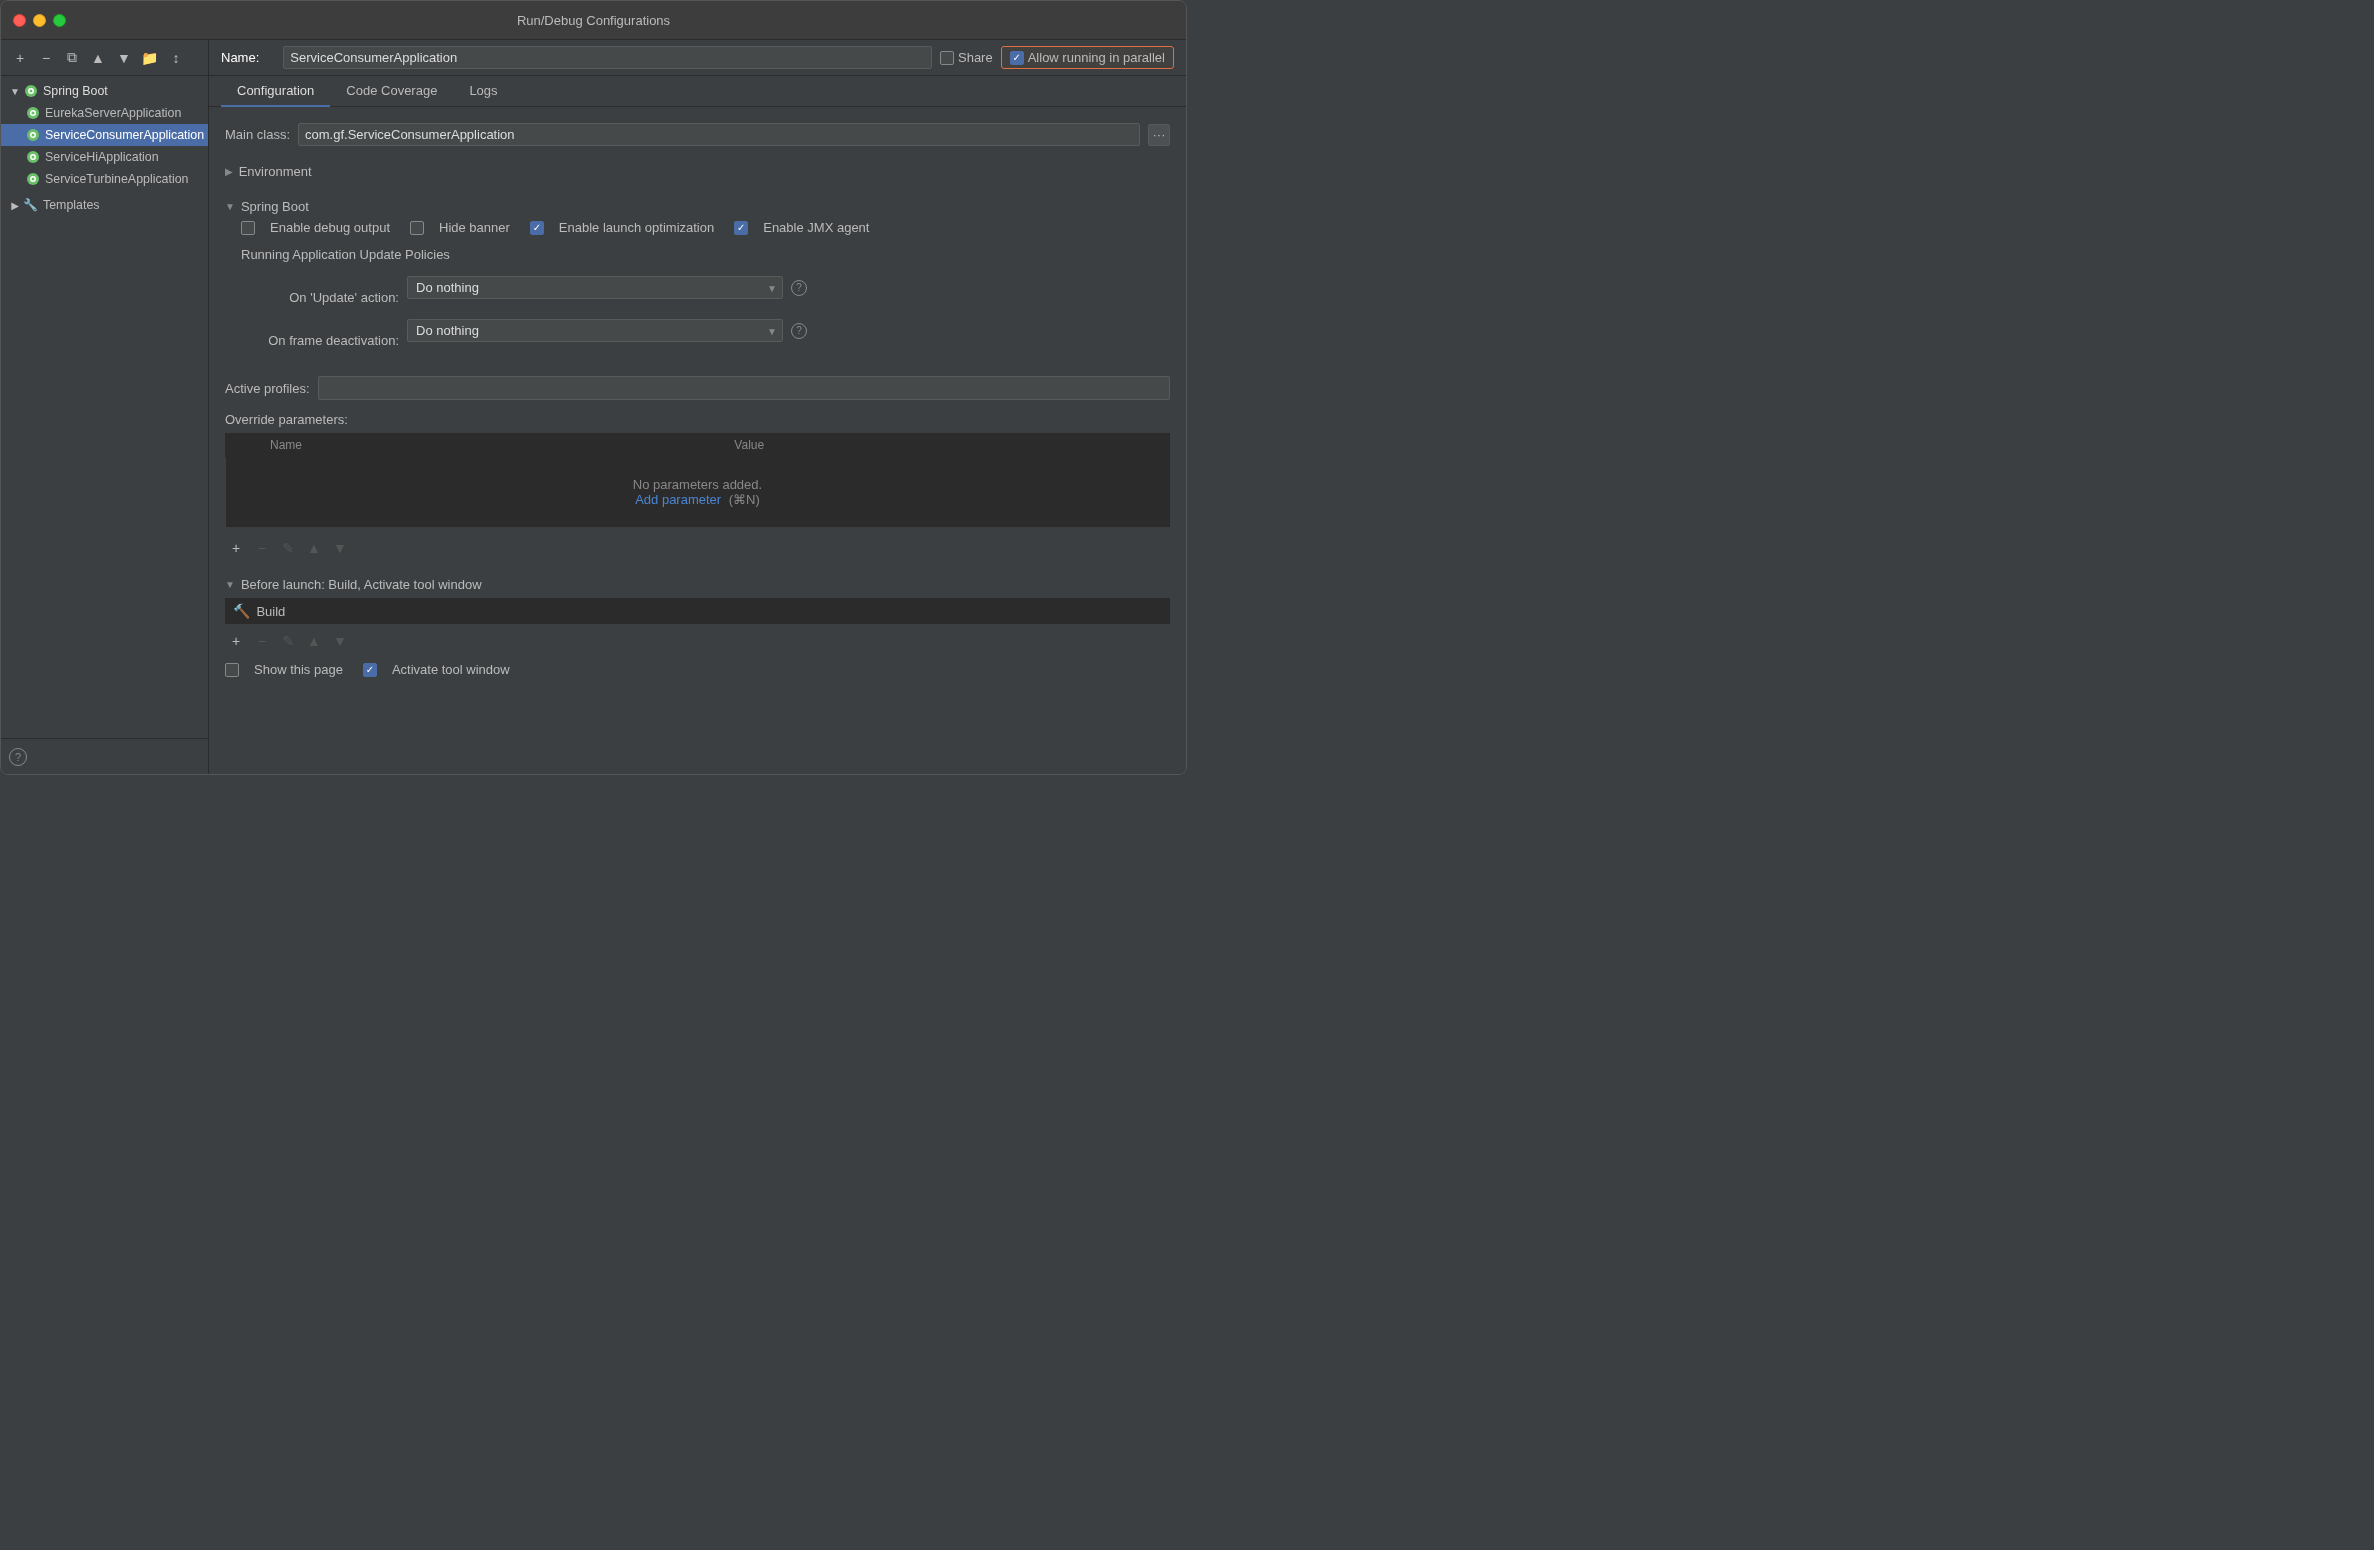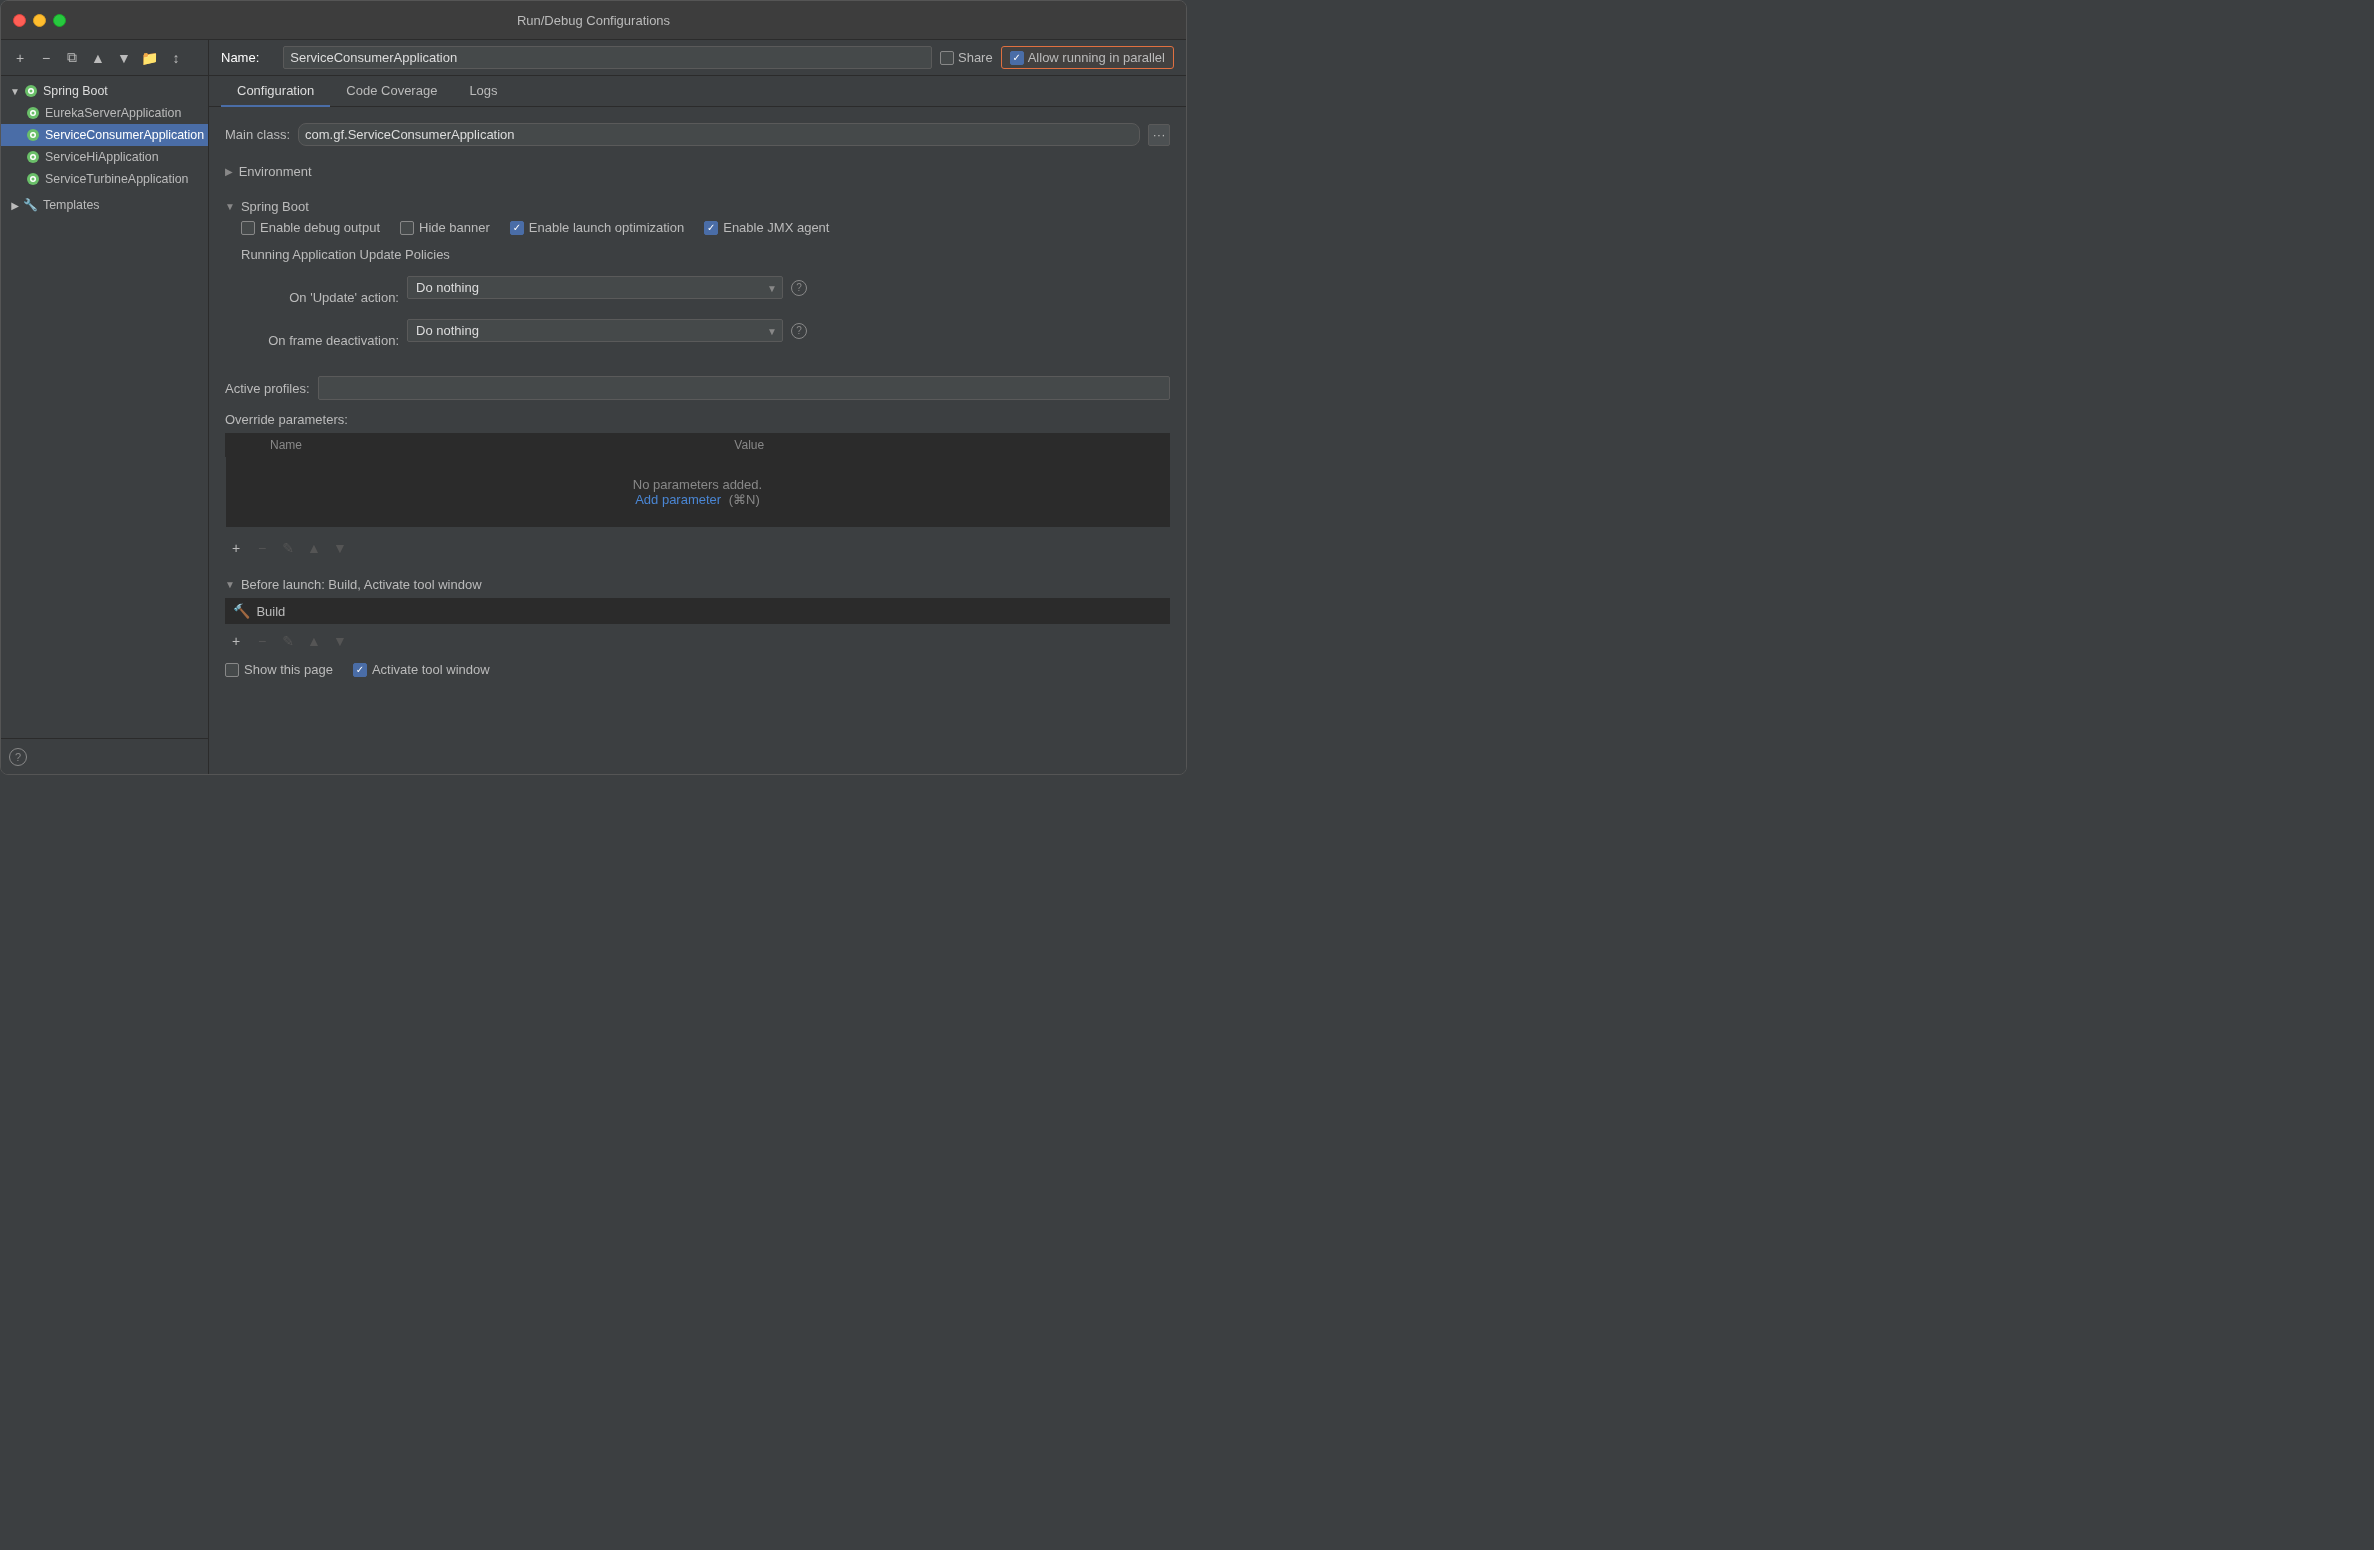--- a/index.html
+++ b/index.html
@@ -247,21 +247,21 @@
       color: #bbbbbb;
       font-size: 13px;
       white-space: nowrap;
     }
     .form-input {
       flex: 1;
       background: #45494a;
       border: 1px solid #5a5a5a;
       color: #dddddd;
       padding: 3px 6px;
-      border-radius: 8px;
+      border-radius: 2px;
       font-size: 13px;
       outline: none;
     }
     .dots-btn {
       width: 22px;
       height: 22px;
       background: #4c5052;
       border: 1px solid #5a5a5a;
       color: #bbbbbb;
       border-radius: 2px;
@@ -295,21 +295,21 @@
     .checkboxes-row {
       display: flex;
       align-items: center;
       gap: 20px;
       margin-bottom: 12px;
       flex-wrap: wrap;
     }
     .checkbox-item {
       display: flex;
       align-items: center;
-      gap: 5px;
+      gap: 15px;
       font-size: 13px;
       color: #bbbbbb;
     }
     .sub-section-title {
       font-size: 13px;
       color: #bbbbbb;
       margin-bottom: 8px;
     }
     .policy-row {
       display: flex;

